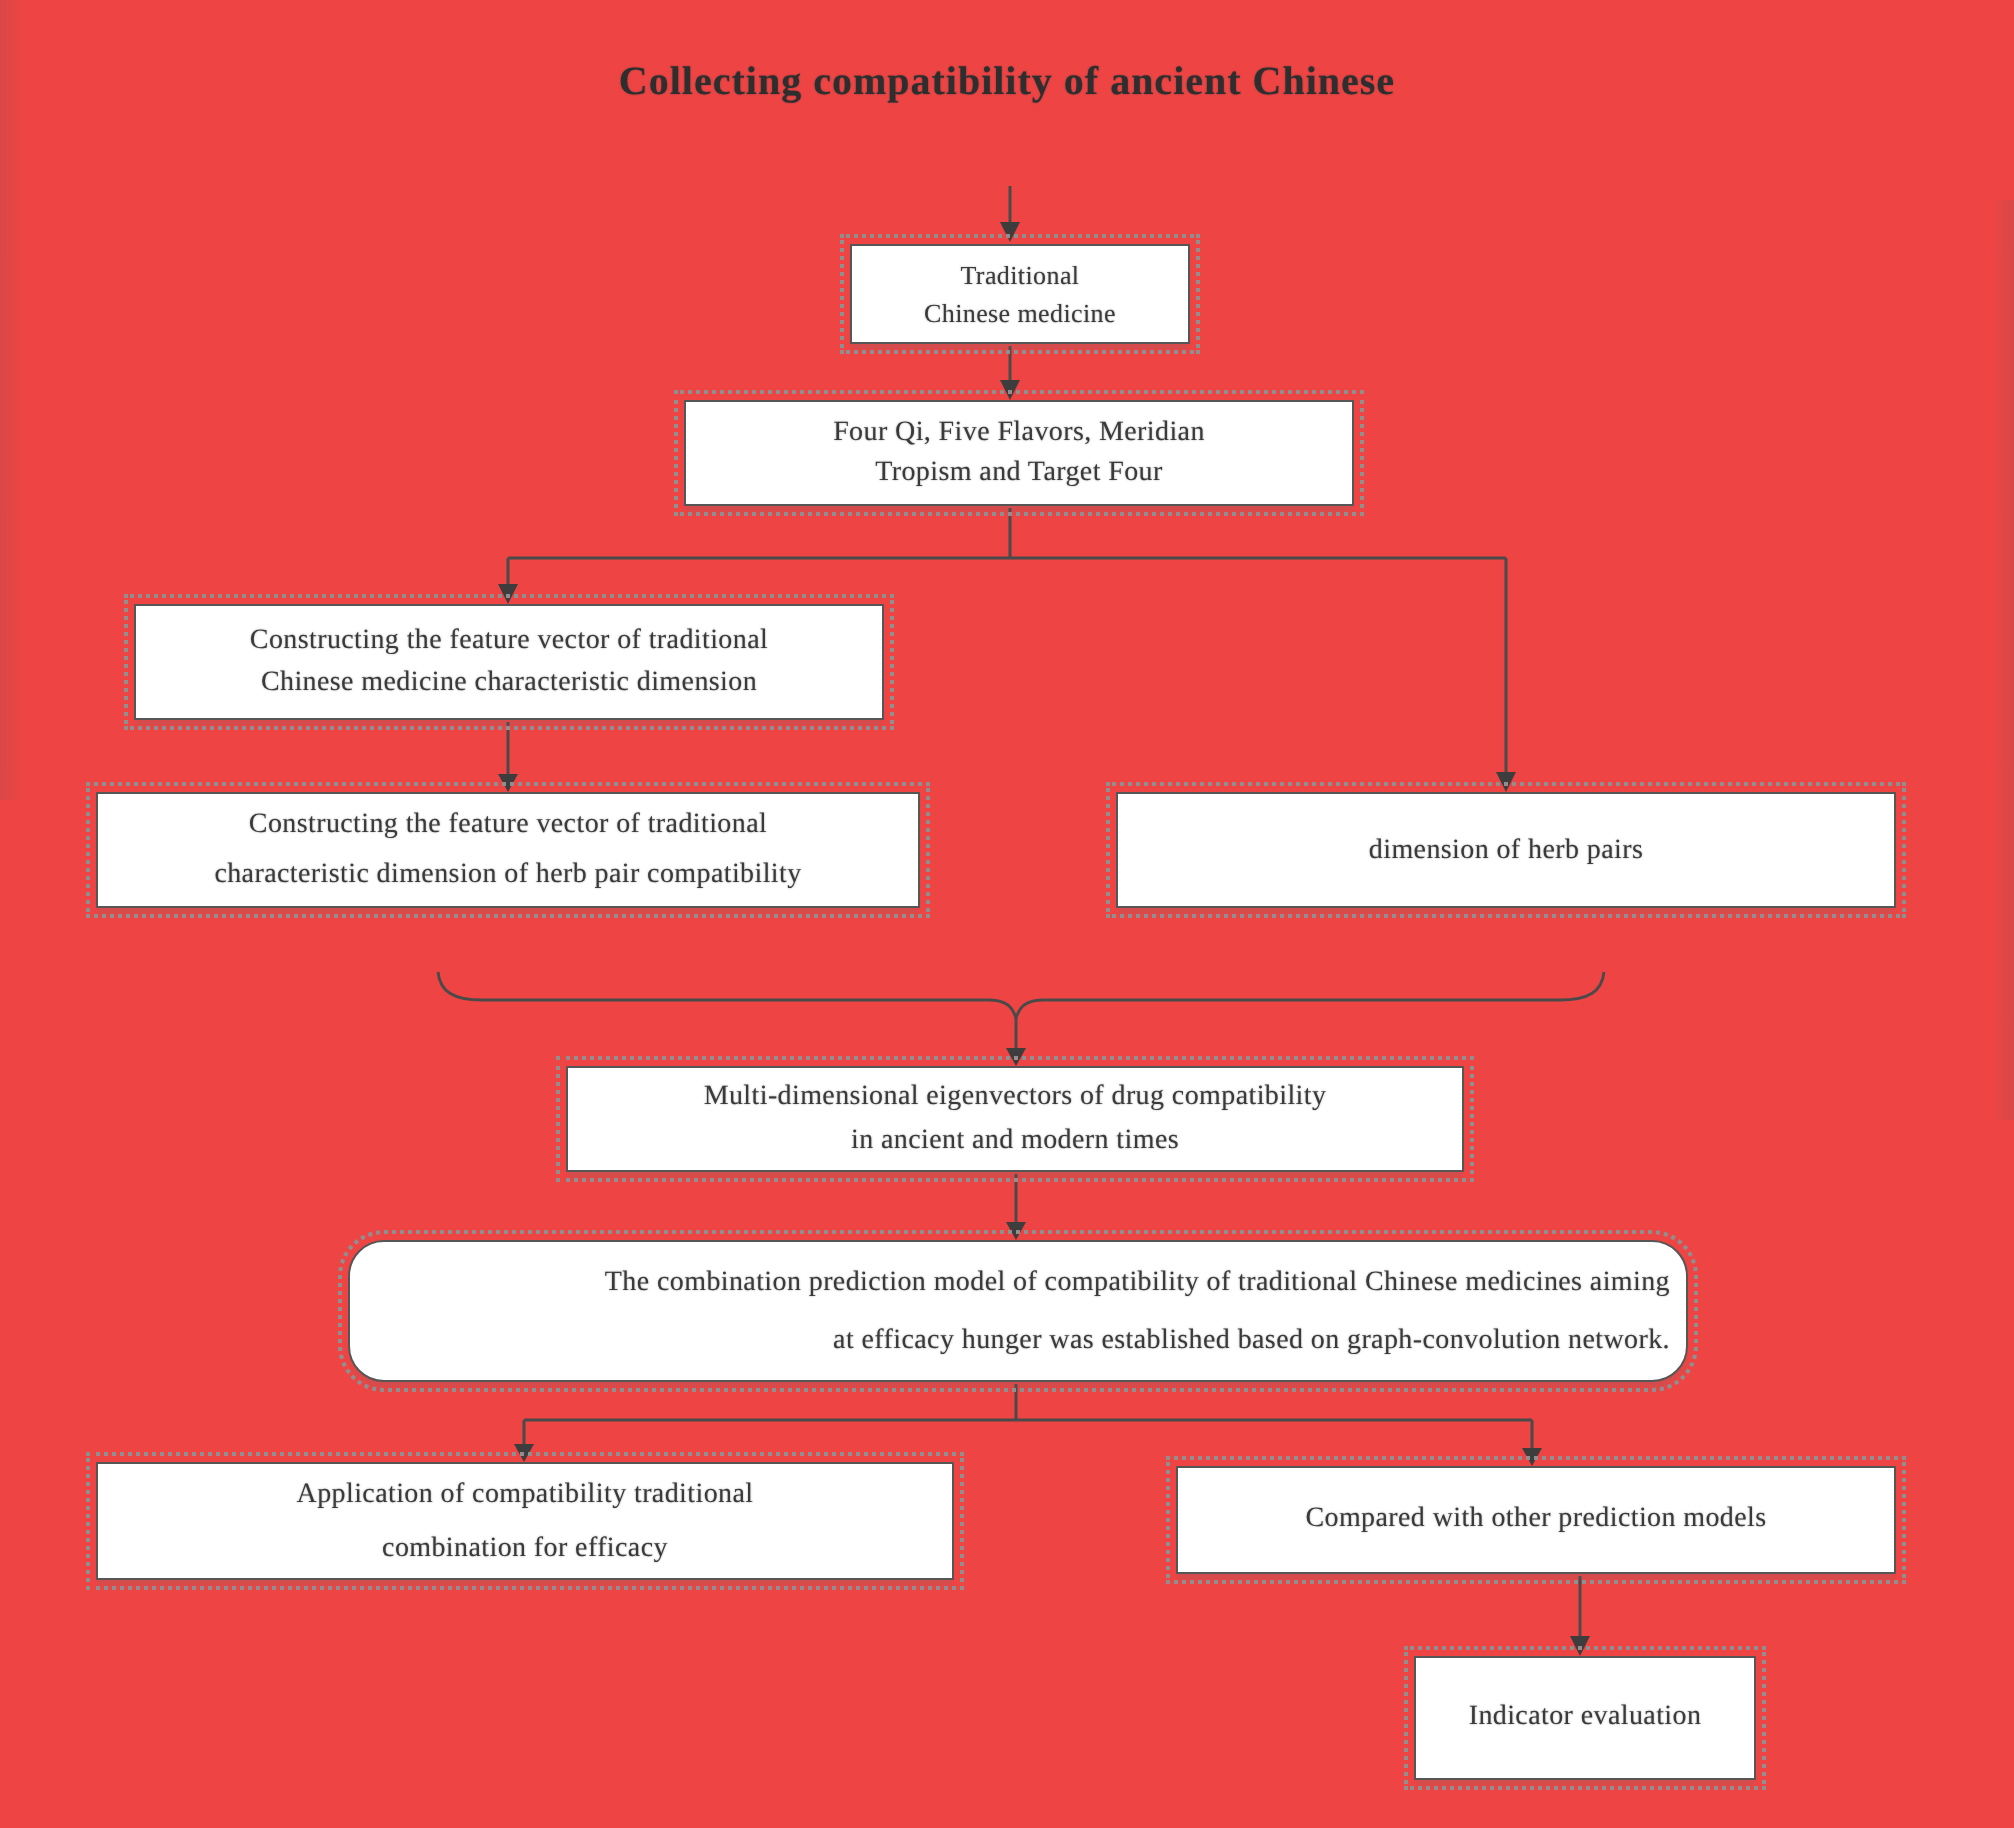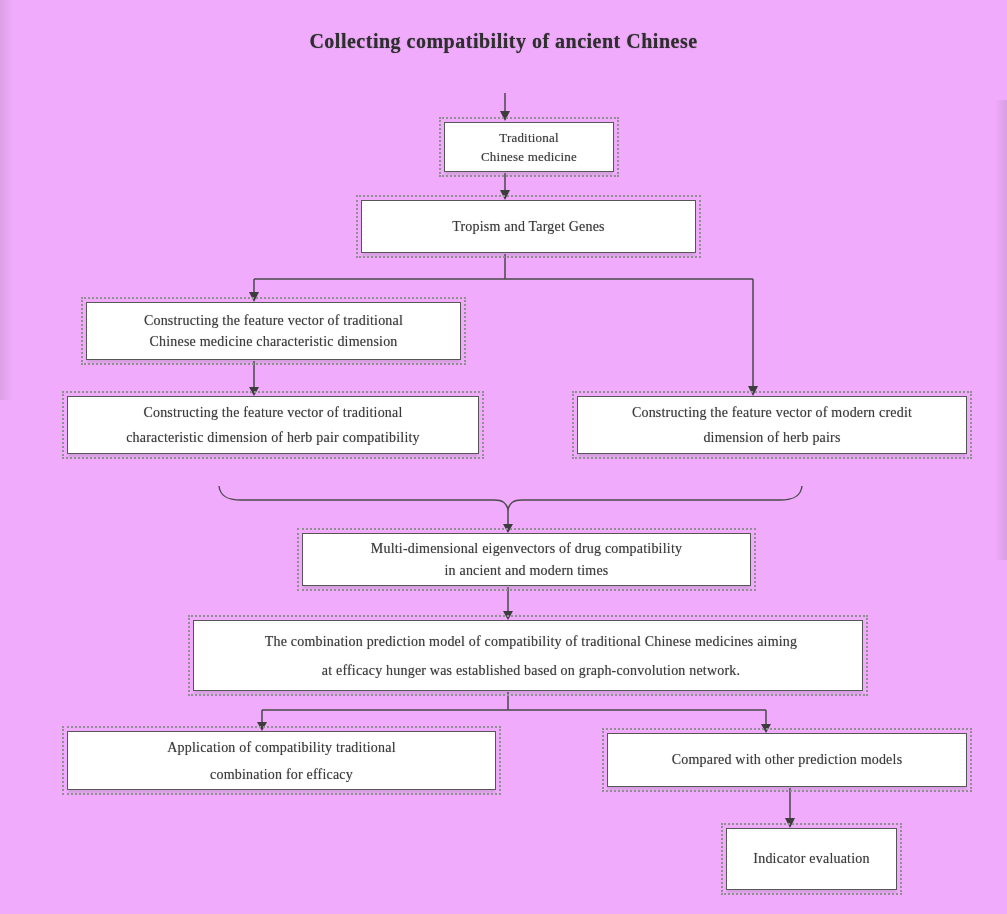--- a/index.html
+++ b/index.html
@@ -1,20 +1,20 @@
 <!DOCTYPE html>
 <html><head>
 <meta charset="utf-8">
 <style>
   html, body { margin: 0; padding: 0; background: #ffffff; }
   #canvas {
     position: relative;
     width: 1007px;
     height: 914px;
-    background: #f0abfc;
+    background: #ef4444;
     font-family: "Liberation Serif", "DejaVu Serif", serif;
     overflow: hidden;
   }
   .title-line {
     position: absolute;
     left: 0;
     width: 1007px;
     text-align: center;
     font-size: 20px;
     font-weight: bold;
@@ -32,28 +32,28 @@
     display: flex;
     flex-direction: column;
     justify-content: center;
     align-items: center;
     text-align: center;
     color: #3a3a3a;
     font-size: 14px;
     letter-spacing: 0.2px;
     text-shadow: 0 0 1px rgba(80,80,80,0.55);
     box-sizing: border-box;
-    margin-left: 19px;
   }
   .box .line { display: block; }
   #box-model {
-    align-items: center;
+    align-items: flex-end;
     text-align: left;
     padding-left: 14px;
     padding-right: 8px;
+    border-radius: 18px;
   }
   .lh19 .line { line-height: 19px; }
   .lh20 .line { line-height: 20px; }
   .lh21 .line { line-height: 21px; }
   .lh22 .line { line-height: 22px; }
   .lh25 .line { line-height: 25px; }
   .lh27 .line { line-height: 27px; }
   .lh29 .line { line-height: 29px; }
   .fs13 { font-size: 13px; }
   #connector-layer {
@@ -115,35 +115,35 @@
       <polygon points="785,818 795,818 790,828"></polygon>
     </g>
   </svg>
 
   <div class="box lh19 fs13" style="left:425px; top:122px; width:170px; height:50px;">
     <span class="line">Traditional</span>
     <span class="line">Chinese medicine</span>
   </div>
 
   <div class="box lh20" style="left:342px; top:200px; width:335px; height:53px;">
-    <span class="line">Tropism and Target Genes</span>
+    <span class="line">Four Qi, Five Flavors, Meridian</span>
+    <span class="line">Tropism and Target Four</span>
   </div>
 
   <div class="box lh21" style="left:67px; top:302px; width:375px; height:58px;">
     <span class="line">Constructing the feature vector of traditional</span>
     <span class="line">Chinese medicine characteristic dimension</span>
   </div>
 
   <div class="box lh25" style="left:48px; top:396px; width:412px; height:58px;">
     <span class="line">Constructing the feature vector of traditional</span>
     <span class="line">characteristic dimension of herb pair compatibility</span>
   </div>
 
   <div class="box lh25" style="left:558px; top:396px; width:390px; height:58px;">
-    <span class="line">Constructing the feature vector of modern credit</span>
     <span class="line">dimension of herb pairs</span>
   </div>
 
   <div class="box lh22" style="left:283px; top:533px; width:449px; height:53px;">
     <span class="line">Multi-dimensional eigenvectors of drug compatibility</span>
     <span class="line">in ancient and modern times</span>
   </div>
 
   <div class="box lh29" id="box-model" style="left:174px; top:620px; width:670px; height:71px;">
     <span class="line">The combination prediction model of compatibility of traditional Chinese medicines aiming</span>

